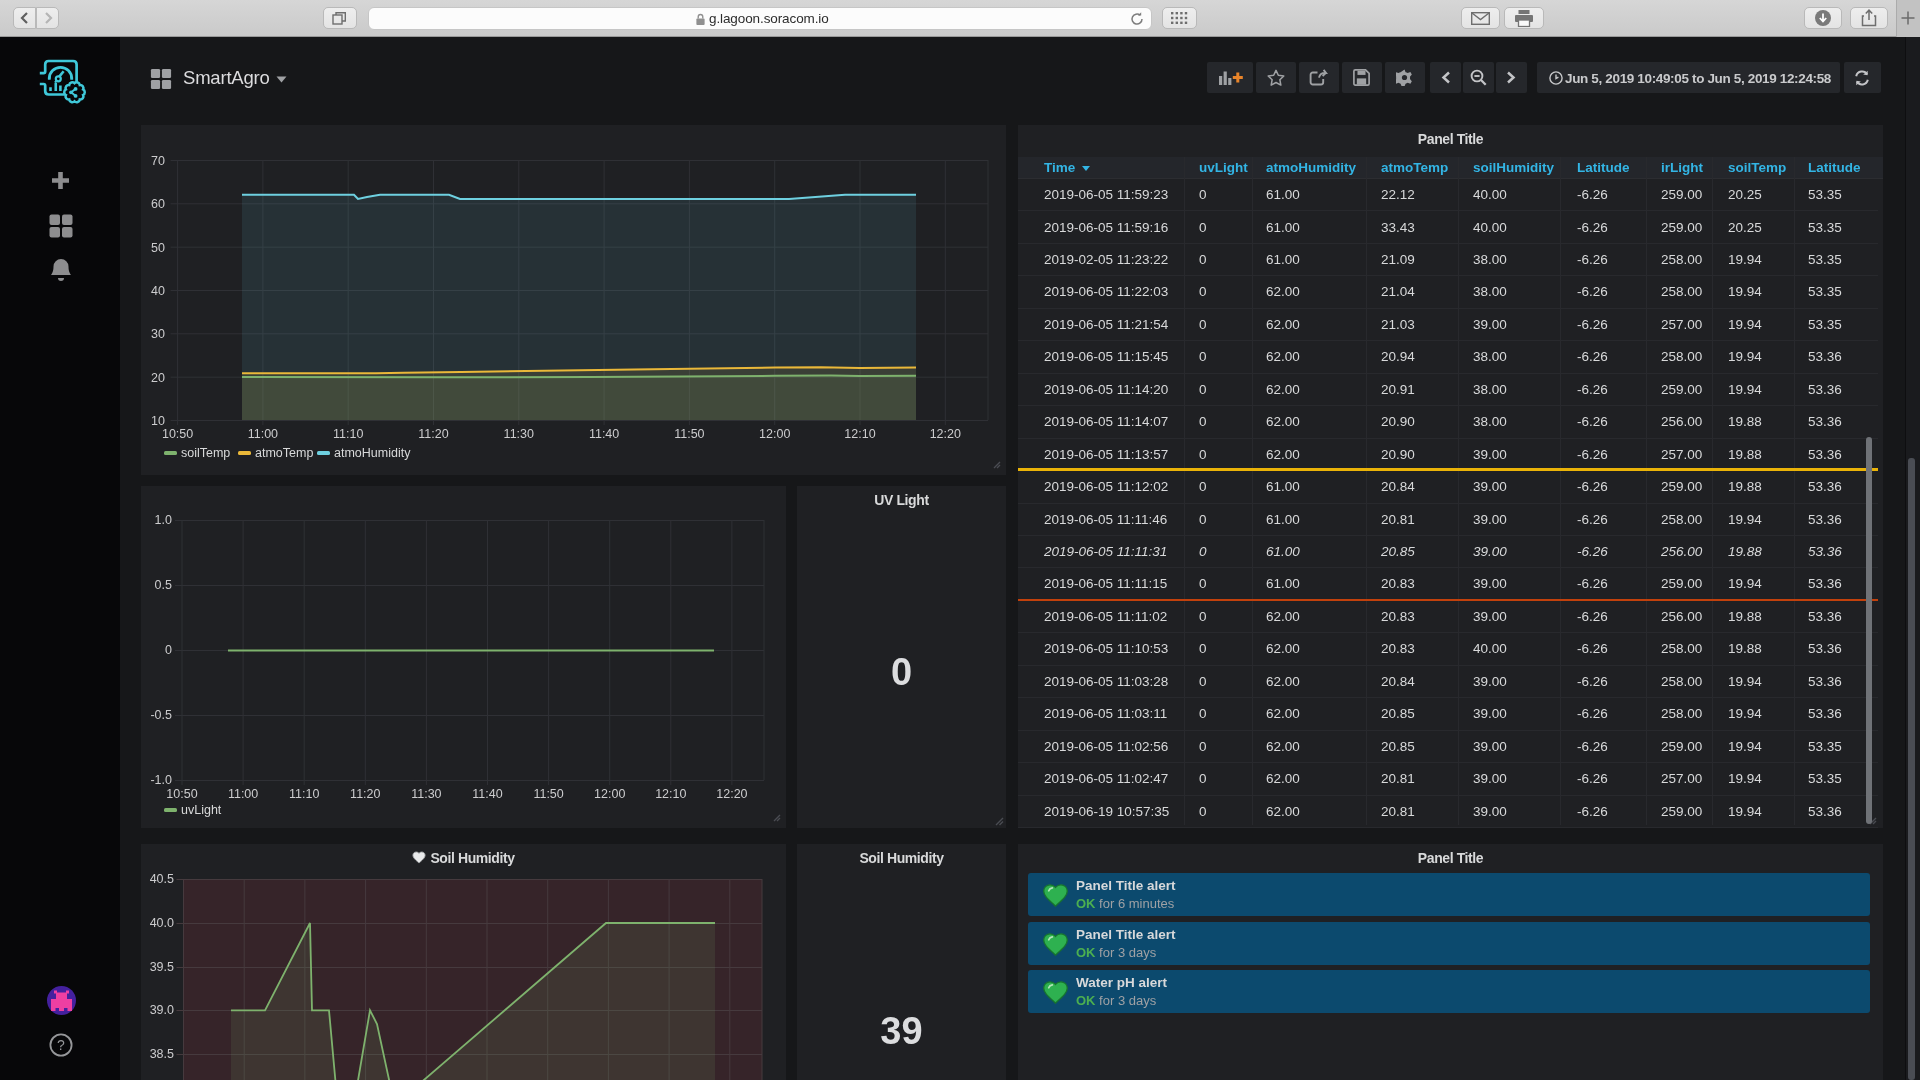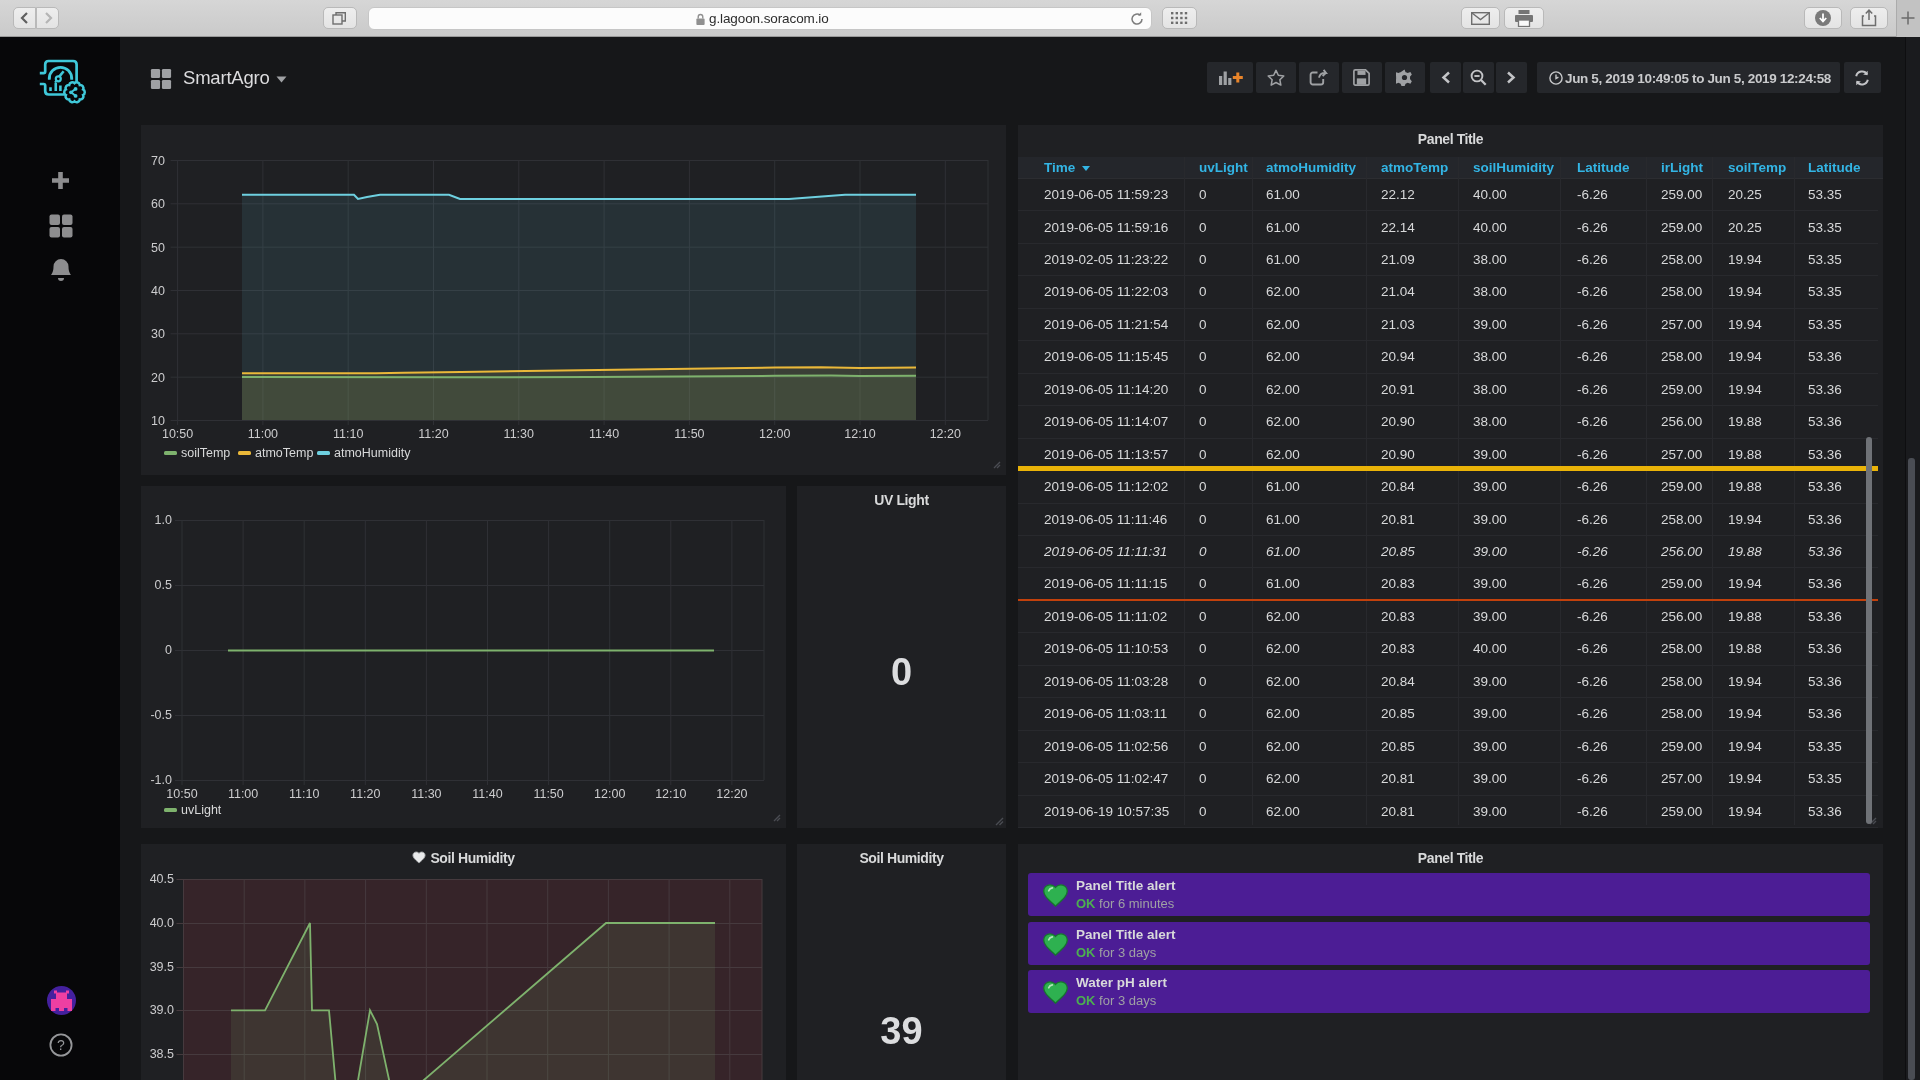--- a/index.html
+++ b/index.html
@@ -301,21 +301,21 @@
       <span style="position:absolute; left:455px;">40.00</span>
       <span style="position:absolute; left:559px;">-6.26</span>
       <span style="position:absolute; left:643px;">259.00</span>
       <span style="position:absolute; left:710px;">20.25</span>
       <span style="position:absolute; left:790px;">53.35</span>
     </div>
   <div style="position:absolute; left:0; top:86.5px; width:860px; height:32.45px; border-bottom:1px solid #28292d; font-size:13.5px; color:#d8d9da; line-height:32.45px;">
       <span style="position:absolute; left:26px;">2019-06-05 11:59:16</span>
       <span style="position:absolute; left:181px;">0</span>
       <span style="position:absolute; left:248px;">61.00</span>
-      <span style="position:absolute; left:363px;">22.14</span>
+      <span style="position:absolute; left:363px;">33.43</span>
       <span style="position:absolute; left:455px;">40.00</span>
       <span style="position:absolute; left:559px;">-6.26</span>
       <span style="position:absolute; left:643px;">259.00</span>
       <span style="position:absolute; left:710px;">20.25</span>
       <span style="position:absolute; left:790px;">53.35</span>
     </div>
   <div style="position:absolute; left:0; top:118.9px; width:860px; height:32.45px; border-bottom:1px solid #28292d; font-size:13.5px; color:#d8d9da; line-height:32.45px;">
       <span style="position:absolute; left:26px;">2019-02-05 11:23:22</span>
       <span style="position:absolute; left:181px;">0</span>
       <span style="position:absolute; left:248px;">61.00</span>
@@ -374,21 +374,21 @@
       <span style="position:absolute; left:26px;">2019-06-05 11:14:07</span>
       <span style="position:absolute; left:181px;">0</span>
       <span style="position:absolute; left:248px;">62.00</span>
       <span style="position:absolute; left:363px;">20.90</span>
       <span style="position:absolute; left:455px;">38.00</span>
       <span style="position:absolute; left:559px;">-6.26</span>
       <span style="position:absolute; left:643px;">256.00</span>
       <span style="position:absolute; left:710px;">19.88</span>
       <span style="position:absolute; left:790px;">53.36</span>
     </div>
-  <div style="position:absolute; left:0; top:313.6px; width:860px; height:32.45px; border-bottom:5px solid #eab308; font-size:13.5px; color:#d8d9da; line-height:32.45px;">
+  <div style="position:absolute; left:0; top:313.6px; width:860px; height:32.45px; border-bottom:3px solid #eab308; font-size:13.5px; color:#d8d9da; line-height:32.45px;">
       <span style="position:absolute; left:26px;">2019-06-05 11:13:57</span>
       <span style="position:absolute; left:181px;">0</span>
       <span style="position:absolute; left:248px;">62.00</span>
       <span style="position:absolute; left:363px;">20.90</span>
       <span style="position:absolute; left:455px;">39.00</span>
       <span style="position:absolute; left:559px;">-6.26</span>
       <span style="position:absolute; left:643px;">257.00</span>
       <span style="position:absolute; left:710px;">19.88</span>
       <span style="position:absolute; left:790px;">53.36</span>
     </div>
@@ -576,21 +576,21 @@
     </g>
   </svg>
 </div>
 <div id="panel-soilstat" class="panel" style="left:797px; top:844px; width:209px; height:236px;">
   <div class="ptitle">Soil Humidity</div>
   <div style="position:absolute; left:0; top:168px; width:209px; text-align:center; font-size:38px; line-height:38px; font-weight:bold; color:#dcdddf;">39</div>
 </div>
 <div id="panel-alerts" class="panel" style="left:1018px; top:844px; width:865px; height:236px;">
   <div class="ptitle">Panel Title</div>
   <style>
-    .aitem { position:absolute; left:10px; width:842px; height:43px; background:#4c1d95; border-radius:3px; }
+    .aitem { position:absolute; left:10px; width:842px; height:43px; background:#0c4a6e; border-radius:3px; }
     .aname { position:absolute; left:48px; top:5px; font-size:13.5px; font-weight:bold; color:#d8d9da; }
     .astate { position:absolute; left:48px; top:23px; font-size:13px; color:#9fa1a4;text-align:center; }
     .astate b { color:#4caf50; }
     .aheart { position:absolute; left:14px; top:10px; }
   </style>
   <div class="aitem" style="top:29px;">
     <svg class="aheart" width="27" height="25" viewBox="0 0 24 22">
         <path d="M12 20.5 L10.5 19.1 C5 14.2 1.5 11 1.5 7.1 C1.5 3.9 4 1.5 7.2 1.5 C9 1.5 10.8 2.4 12 3.8 C13.2 2.4 15 1.5 16.8 1.5 C20 1.5 22.5 3.9 22.5 7.1 C22.5 11 19 14.2 13.5 19.1 Z" fill="#2eb150" stroke="#17732f" stroke-width="1.2"></path>
         <path d="M6 6.8 C6.5 5.4 7.8 4.4 9.2 4.2" stroke="#b2e4b8" stroke-width="1.6" fill="none" stroke-linecap="round"></path>
       </svg>

